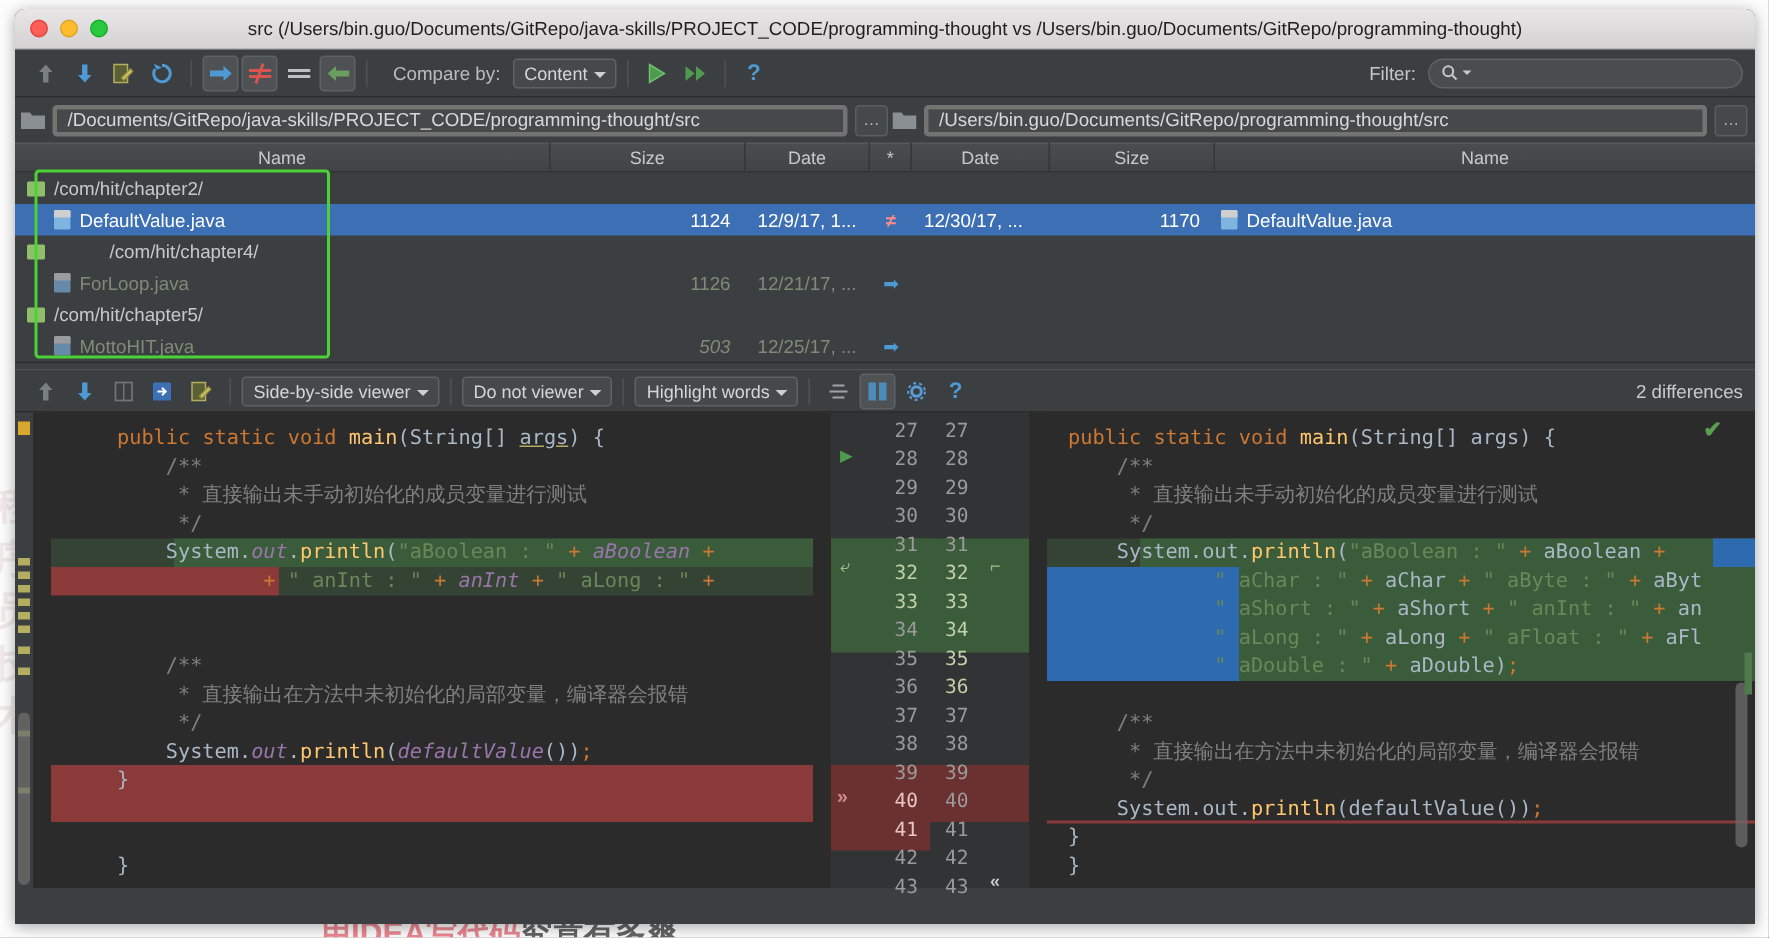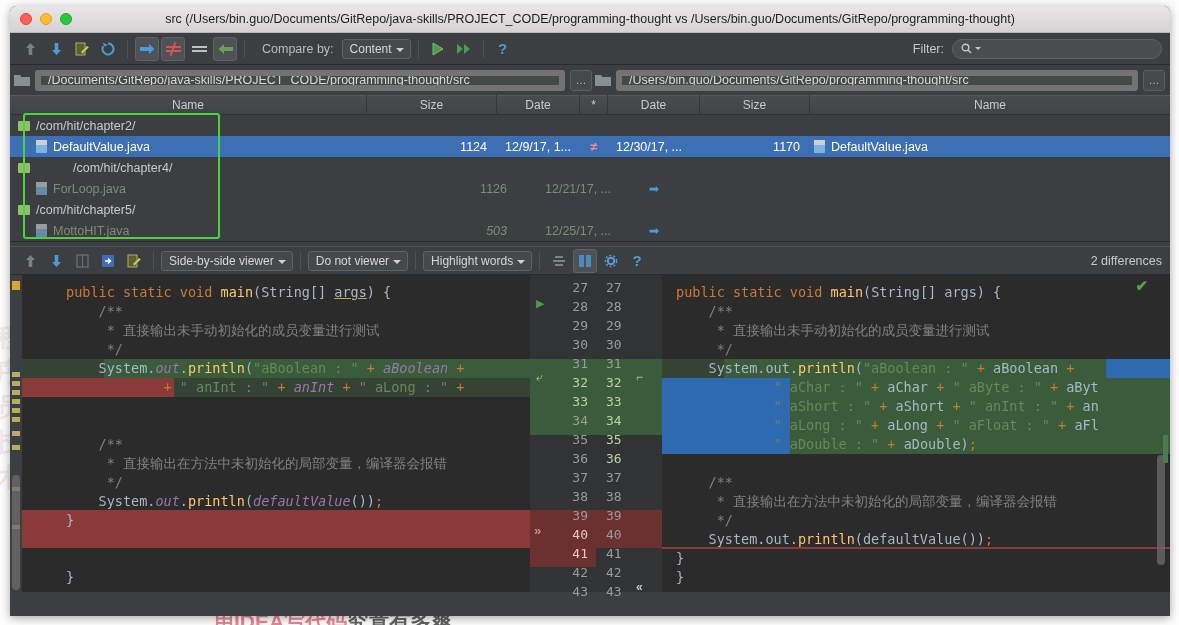--- a/index.html
+++ b/index.html
@@ -74,41 +74,41 @@
   .filter-label{color:#c6c6c6;font-size:12.5px;margin-right:6px;}
   .filter-box{
     width:210px;height:20px;background:#4a4d4f;border:1px solid #5e6265;
     border-radius:10px;display:flex;align-items:center;padding:0 8px;gap:3px;
   }
 
   
   .paths{height:30px;background:#3c3f41;display:flex;align-items:center;padding:0 4px;gap:3px;}
   .path-cell{display:flex;align-items:center;gap:5px;}
   .path-field{
-    height:21px;background:#45494a;border:6px solid #737373;border-radius:3px;
+    height:21px;background:#45494a;border:3px solid #737373;border-radius:3px;
     color:#d8d8d8;font-size:12.5px;display:flex;align-items:center;
     padding:0 7px;white-space:nowrap;overflow:hidden;
   }
   .ellipsis-btn{
     width:22px;height:21px;background:#45494a;border:1px solid #5a5e60;border-radius:3px;
     color:#bbb;font-size:11px;display:flex;align-items:center;justify-content:center;
   }
 
   
   .table-head{
     height:20px;background:linear-gradient(#4a4d4f,#414447);
     border-top:1px solid #55595b;border-bottom:1px solid #2f3133;
     display:flex;align-items:center;color:#c9c9c9;font-size:12px;
   }
   .th{ text-align:center; border-right:1px solid #34373a; height:20px; line-height:20px; }
   .filelist{ position:relative; background:#3c3f41; height:126px; }
   .row{ display:flex; height:21px; align-items:center; font-size:12.5px; color:#bfbfbf; }
   .row.selected{ background:#3d6fb5; color:#ffffff; }
   .row.dir{ color:#c8c8c8; }
-  .row.muted{ color:#7f8b76;gap:20px; }
+  .row.muted{ color:#7f8b76; }
   .c-name{ display:flex; align-items:center; gap:6px; padding-left:8px; overflow:hidden; white-space:nowrap; }
   .c-size{ text-align:right; padding-right:10px; white-space:nowrap; }
   .c-date{ text-align:left; padding-left:8px; white-space:nowrap; }
   .c-op{ text-align:center; }
   .ficon{width:11px;height:13px;background:#7fb3e0;border-radius:1px;position:relative;flex:none;}
   .ficon::before{content:"";position:absolute;left:0;top:0;width:11px;height:5px;background:#cfcfcf;border-radius:1px 1px 0 0;}
   .dicon{width:12px;height:10px;background:#9aa0a6;border-radius:1px;flex:none;}
   .dicon.grn{background:#8fbf6a;}
   .selbox{
     position:absolute; left:13px; top:-2px; width:197px; height:126px;
@@ -121,21 +121,21 @@
   .splitter{height:6px;background:#3c3f41;border-top:1px solid #2b2b2b;border-bottom:1px solid #4e5254;}
 
   
   .diff-toolbar{
     height:28px;background:#3c3f41;display:flex;align-items:center;padding:0 8px;gap:2px;
     border-bottom:1px solid #2b2b2b;
   }
   .diffcount{color:#c9c9c9;font-size:12.5px;}
 
   
-  .diff-area{ display:flex; height:317px; background:#2b2b2b; position:relative; }
+  .diff-area{ display:flex; height:317px; background:#2b2b2b; position:relative;gap:12px; }
   .markerbar{ width:12px; background:#3c3f41; position:relative; flex:none; }
   .mk{position:absolute;left:2px;width:8px;}
   .pane{ position:relative; overflow:hidden; background:#2b2b2b; }
   .pane-left{ width:508px; }
   .pane-right{ flex:1; }
   .gutter{ width:132px; background:#313335; position:relative; flex:none; display:flex; }
   .gcol{ width:66px; position:relative; }
   .lnum{
     position:absolute; right:8px; font-size:13px; color:#9a9a9a;
     font-family:"DejaVu Sans Mono", monospace; height:19px; line-height:19px;

